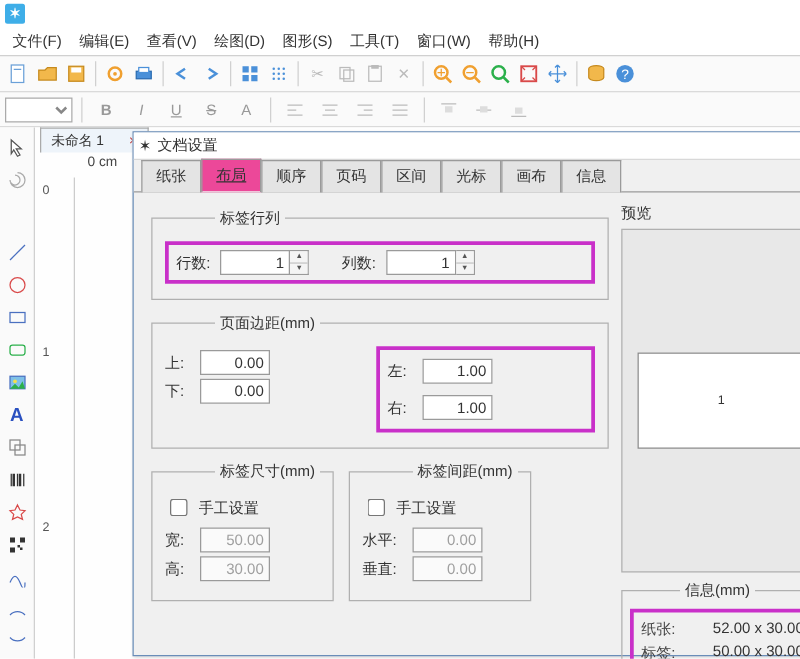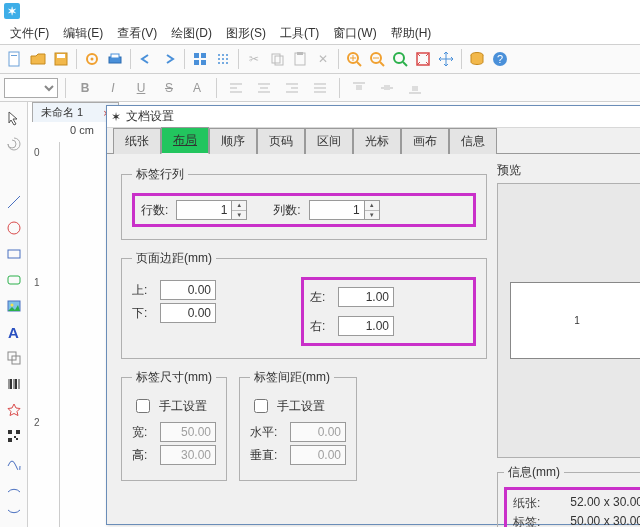--- a/index.html
+++ b/index.html
@@ -130,40 +130,40 @@
   .dlg-tab{
     padding: 4px 11px 4px 11px;
     border:1px solid #9a9a9a;
     border-bottom:none;
     background:#e4e4e4;
     font-size:12px;
     position:relative;
     top:1px;
   }
   .dlg-tab.active{
-    background:#22c55e;
+    background:#ec4899;
     border-bottom:1px solid #f0f0f0;
     text-decoration:underline;
   }
   .dlg-body{
     display:flex;height:calc(100% - 48px);
   }
   .dlg-left{
     flex:1;padding:12px 10px 8px 14px;
   }
   .dlg-right{
     width:170px;padding:6px 8px 6px 0;
   }
   fieldset{
     border:1px solid #b0b0b0;
     margin:0 0 10px 0;
     padding:10px 10px 12px 10px;
     font-size:12px;
   }
-  fieldset legend{padding:0 4px;color:#333;}
+  fieldset legend{padding:0 4px;color:#333;margin-left:40px;}
   .row{display:flex;align-items:center;gap:6px;margin:3px 0;}
   .lbl{display:inline-block;color:#333;}
   .num-input{
     width:56px;height:20px;border:1px solid #9a9a9a;background:#fff;line-height:18px;
     text-align:right;padding:0 4px;font-size:12px;
   }
   .num-input.disabled{color:#9f9f9f;background:#fafafa;}
   .spin-input{display:inline-flex;align-items:stretch;}
   .spin-input .num-input{width:56px;}
   .spinner{

